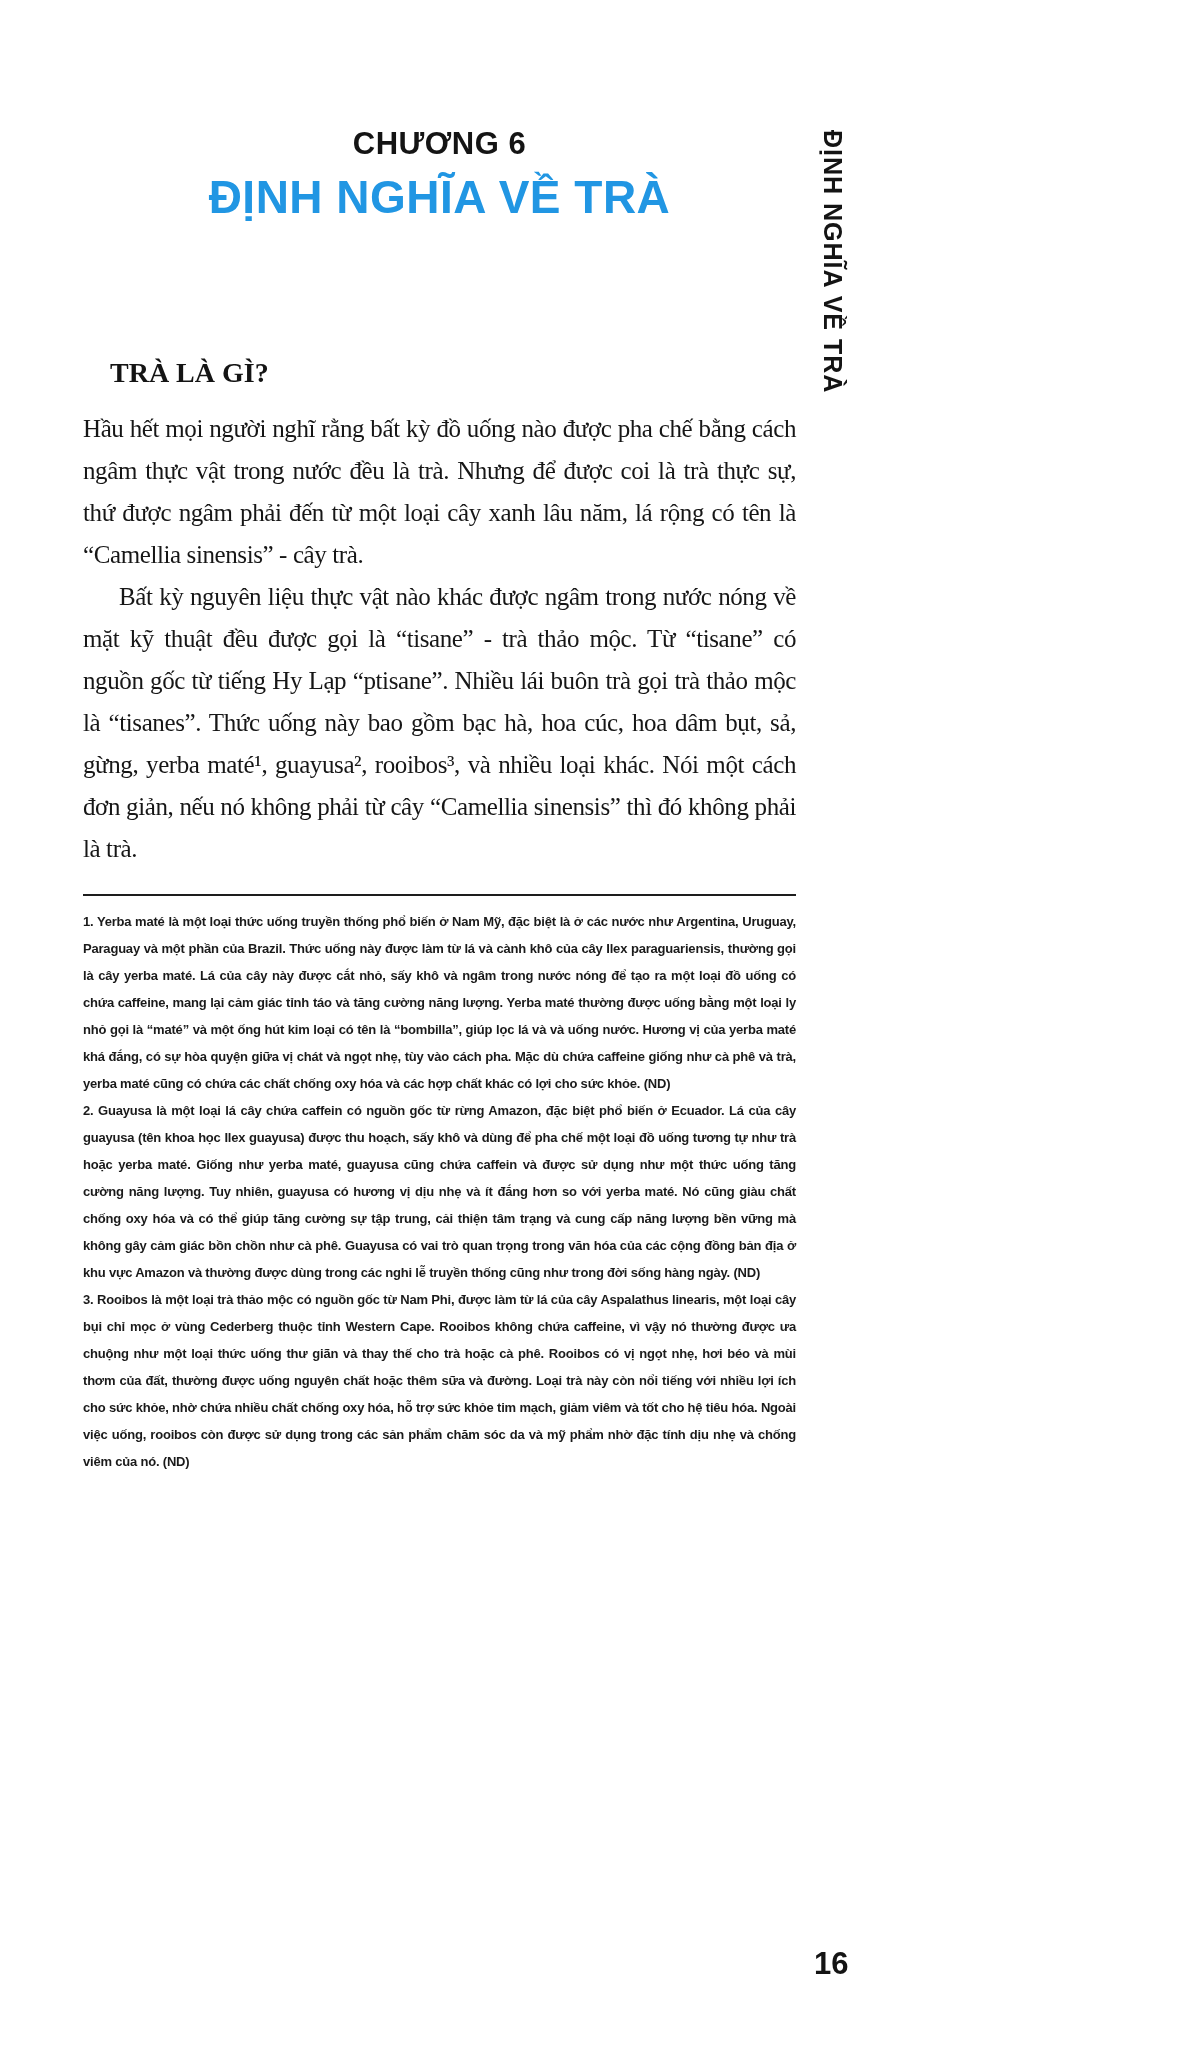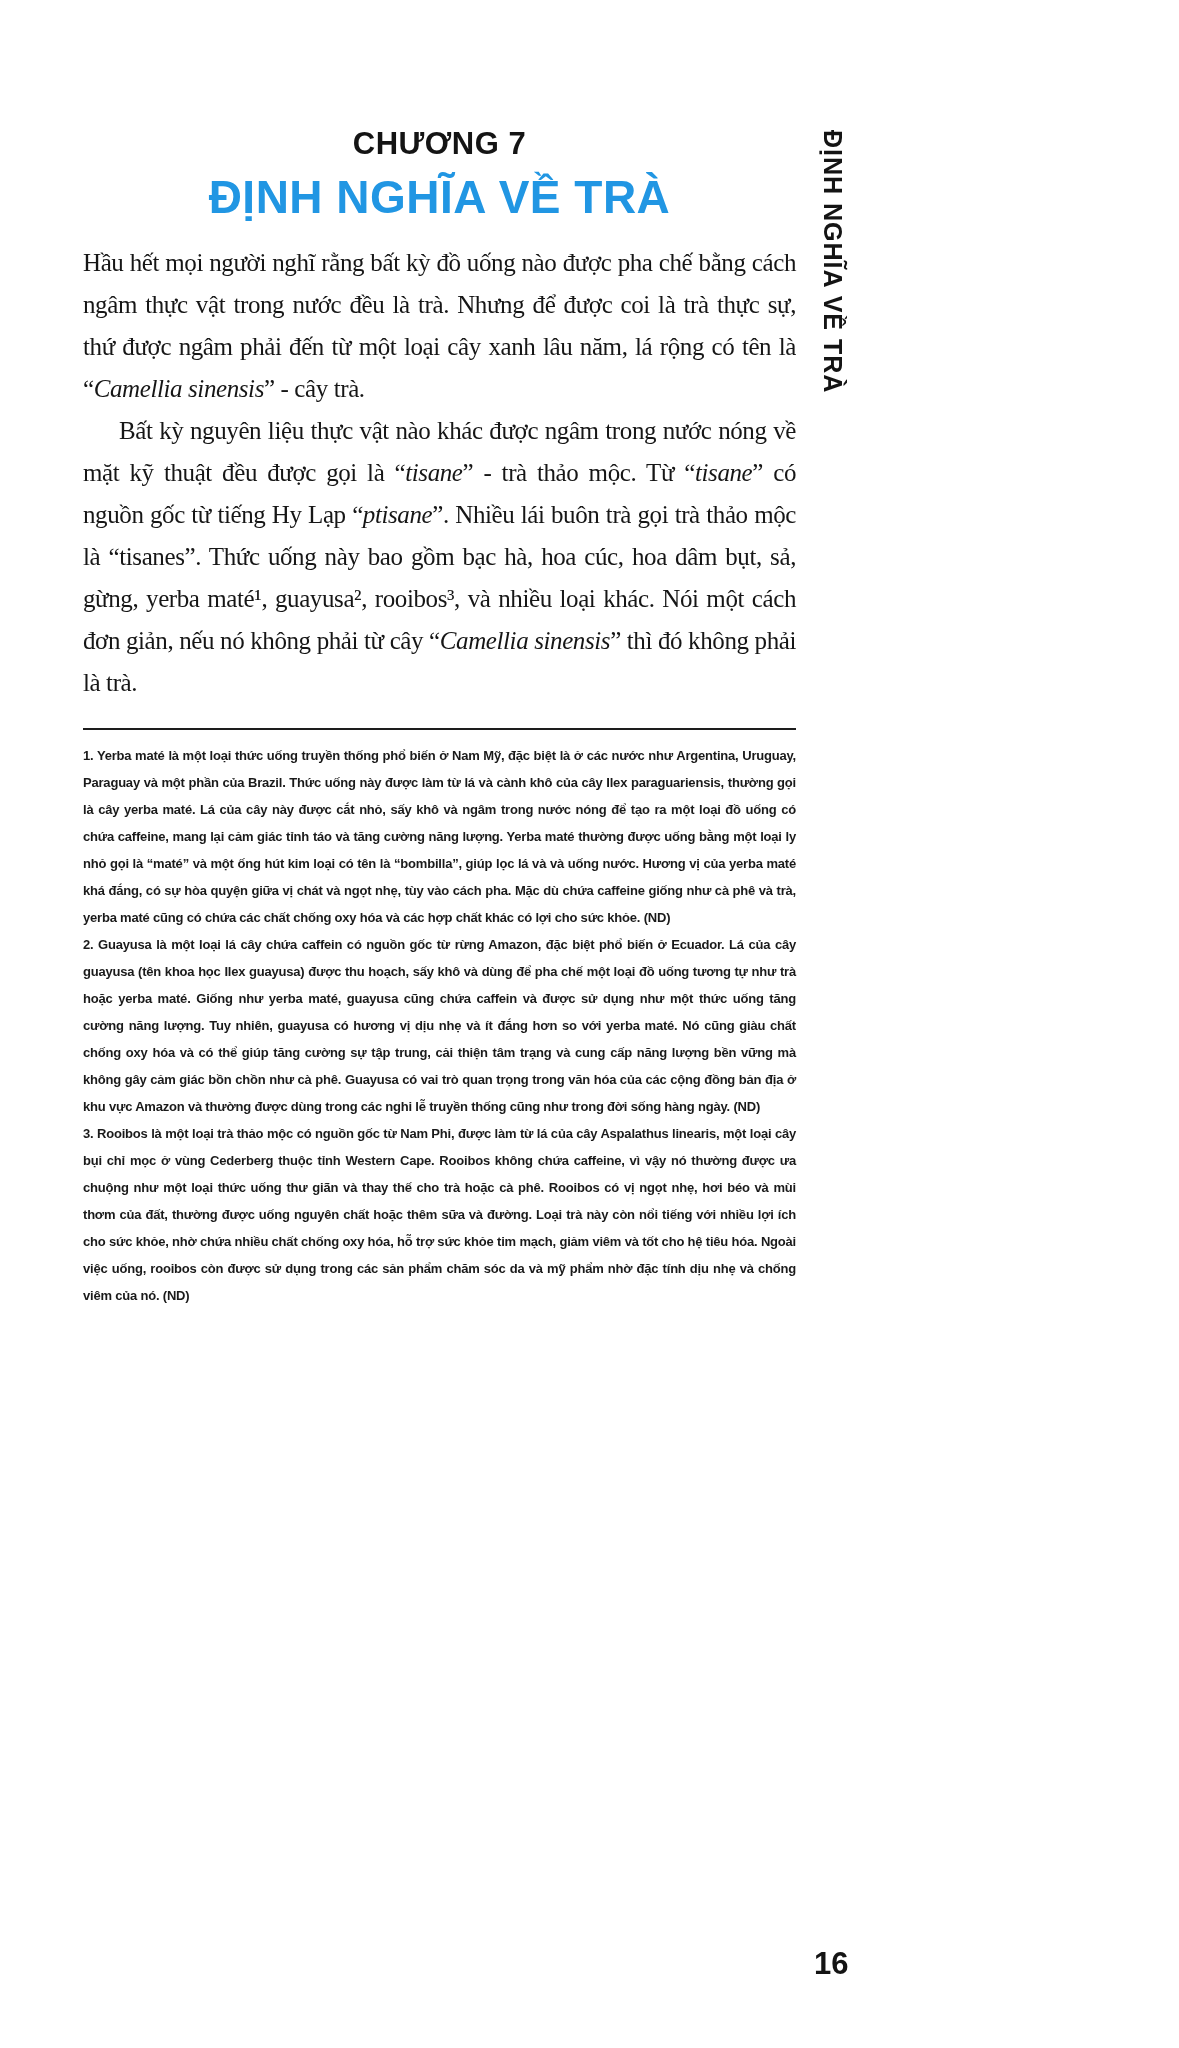--- a/index.html
+++ b/index.html
@@ -61,21 +61,20 @@
     text-align: justify;
     color: #161616;
   }
   .body-para + .body-para {
     margin-top: 0;
   }
   .body-para.indent {
     text-indent: 36px;
   }
   .body-para .it {
-    font-style: italic;
   }
   .footnote-rule {
     margin-top: 24px;
     width: 100%;
     height: 0;
     border: none;
     border-top: 2px solid #1d1d1d;
   }
   .footnotes {
     margin-top: 12px;
@@ -115,24 +114,25 @@
 </style>
 </head>
 <body>
 
 <div class="page">
 
   <div class="sidebar-title">ĐỊNH NGHĨA VỀ TRÀ</div>
 
   <div class="column">
 
-    <div class="chapter-label">CHƯƠNG 7</div>
+    <div class="chapter-label">CHƯƠNG 6</div>
 
     <div class="chapter-title">ĐỊNH NGHĨA VỀ TRÀ</div>
 
+    <h2 class="section-heading">TRÀ LÀ GÌ?</h2>
 
     <div class="paragraphs" id="paragraphs">
         <p class="body-para"><span>Hầu hết mọi người nghĩ rằng bất kỳ đồ uống nào được pha chế bằng cách ngâm thực vật trong nước đều là trà. Nhưng để được coi là trà thực sự, thứ được ngâm phải đến từ một loại cây xanh lâu năm, lá rộng có tên là “</span><span class="it">Camellia sinensis</span><span>” - cây trà.</span></p>
         <p class="body-para indent"><span>Bất kỳ nguyên liệu thực vật nào khác được ngâm trong nước nóng về mặt kỹ thuật đều được gọi là “</span><span class="it">tisane</span><span>” - trà thảo mộc. Từ “</span><span class="it">tisane</span><span>” có nguồn gốc từ tiếng Hy Lạp “</span><span class="it">ptisane</span><span>”. Nhiều lái buôn trà gọi trà thảo mộc là “tisanes”.  Thức uống này bao gồm bạc hà, hoa cúc, hoa dâm bụt, sả, gừng, yerba maté¹, guayusa², rooibos³, và nhiều loại khác. Nói một cách đơn giản, nếu nó không phải từ cây “</span><span class="it">Camellia sinensis</span><span>” thì đó không phải là trà.</span></p>
       </div>
 
     <div class="footnote-rule"></div>
 
     <div class="footnotes" id="footnotes">
         <p class="footnote">1. Yerba maté là một loại thức uống truyền thống phổ biến ở Nam Mỹ, đặc biệt là ở các nước như Argentina, Uruguay, Paraguay và một phần của Brazil. Thức uống này được làm từ lá và cành khô của cây Ilex paraguariensis, thường gọi là cây yerba maté. Lá của cây này được cắt nhỏ, sấy khô và ngâm trong nước nóng để tạo ra một loại đồ uống có chứa caffeine, mang lại cảm giác tỉnh táo và tăng cường năng lượng. Yerba maté thường được uống bằng một loại ly nhỏ gọi là “maté” và một ống hút kim loại có tên là “bombilla”, giúp lọc lá và và uống nước. Hương vị của yerba maté khá đắng, có sự hòa quyện giữa vị chát và ngọt nhẹ, tùy vào cách pha. Mặc dù chứa caffeine giống như cà phê và trà, yerba maté cũng có chứa các chất chống oxy hóa và các hợp chất khác có lợi cho sức khỏe. (ND)</p>

